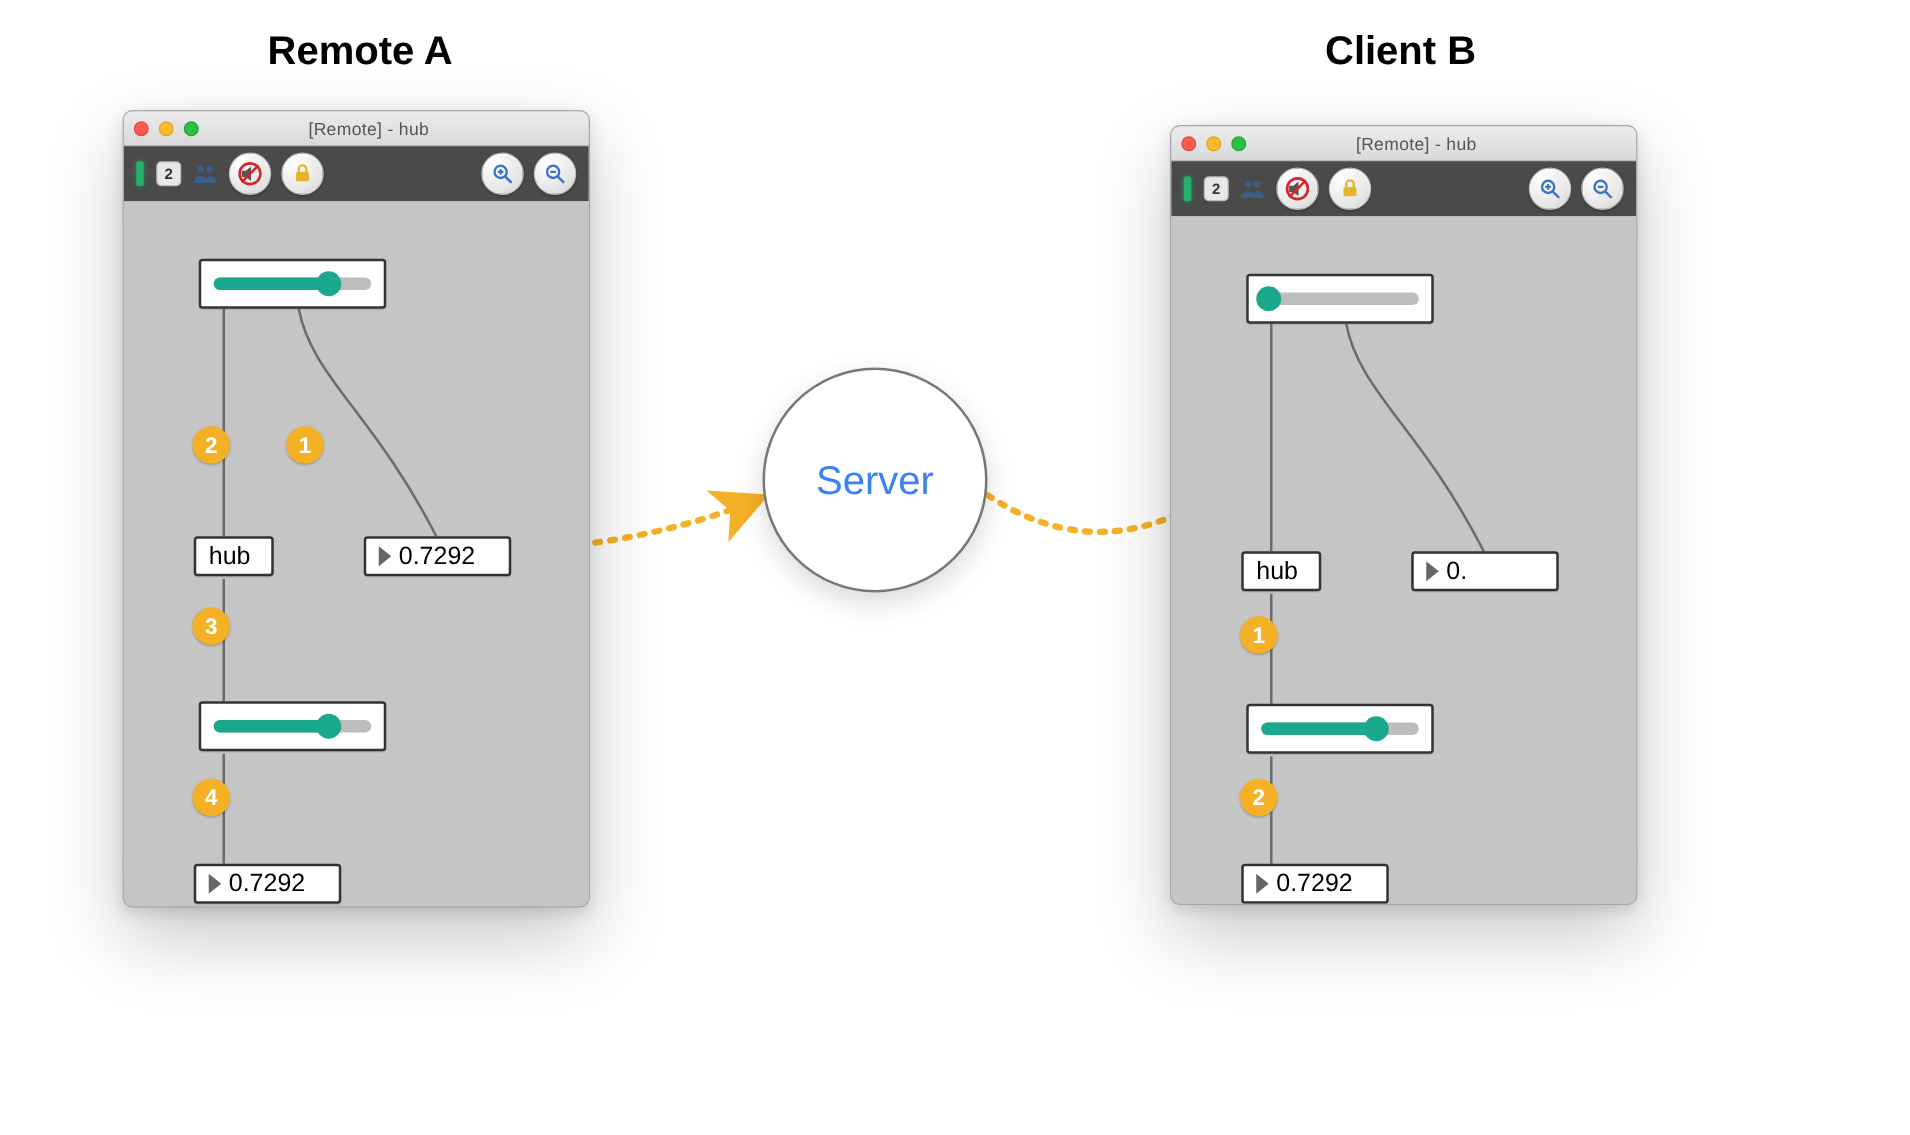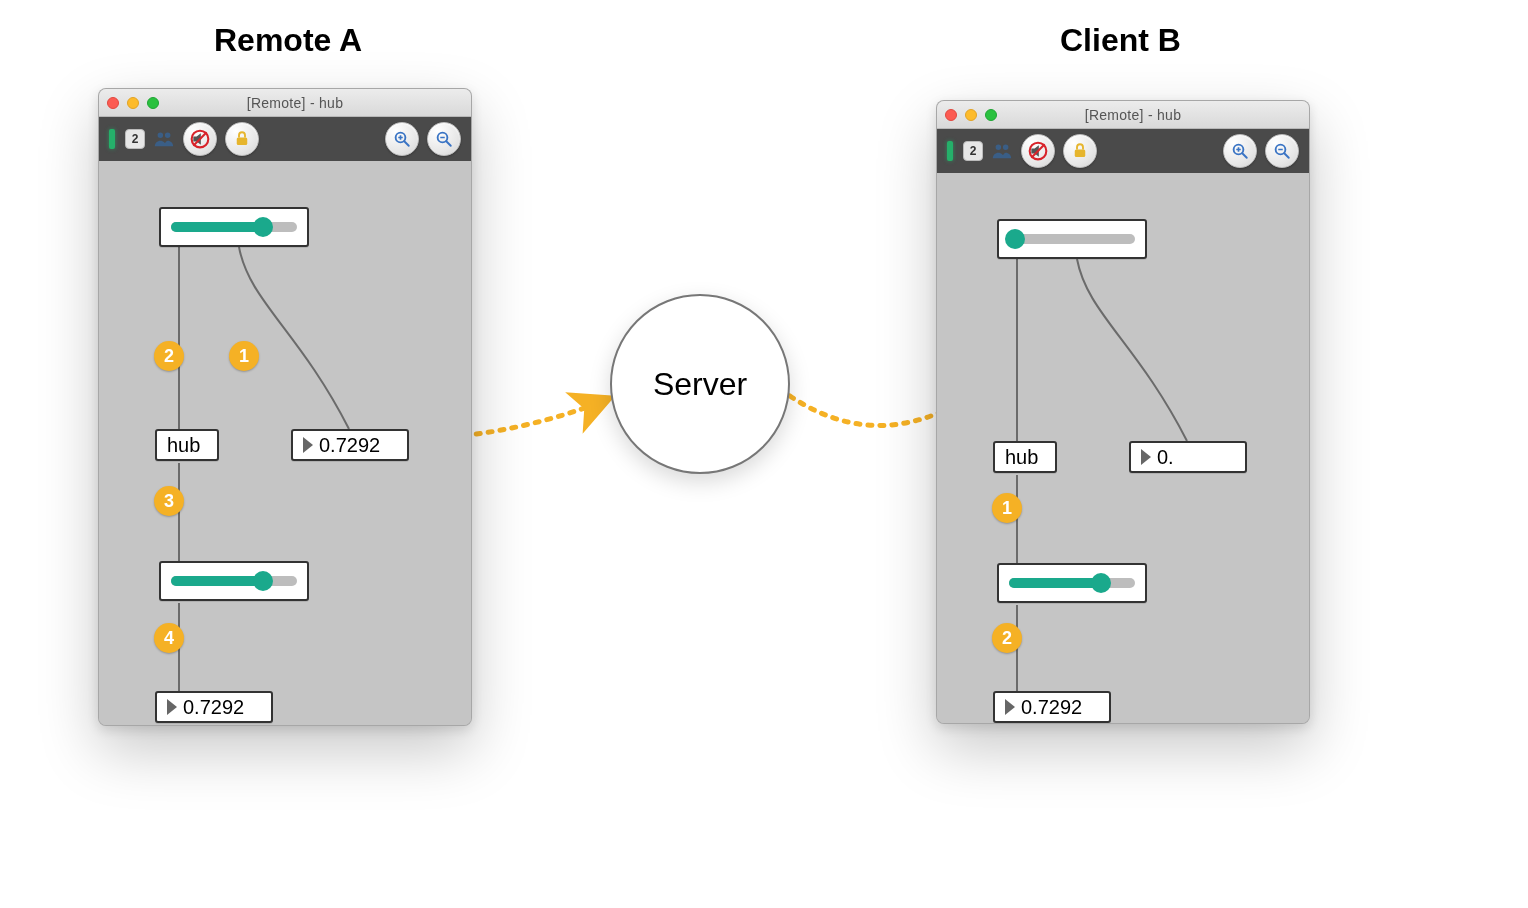--- a/index.html
+++ b/index.html
@@ -108,21 +108,21 @@
     box-shadow: 0 1px 2px rgba(0,0,0,0.25);
   }
 
   
   .server {
     position: absolute;
     width: 180px; height: 180px; border-radius: 50%;
     background: #fff;
     border: 2px solid #777;
     display: flex; align-items: center; justify-content: center;
-    font-size: 32px; color: #000000;
+    font-size: 32px; color: #3b82f6;
     box-shadow: 0 8px 22px rgba(0,0,0,0.15);
   }
 
   .iconsvg { display: block; }
 </style>
 </head>
 <body>
 
 <div class="title" style="left:214px; top:22px;">Remote A</div>
 <div class="title" style="left:1060px; top:22px;">Client B</div>

